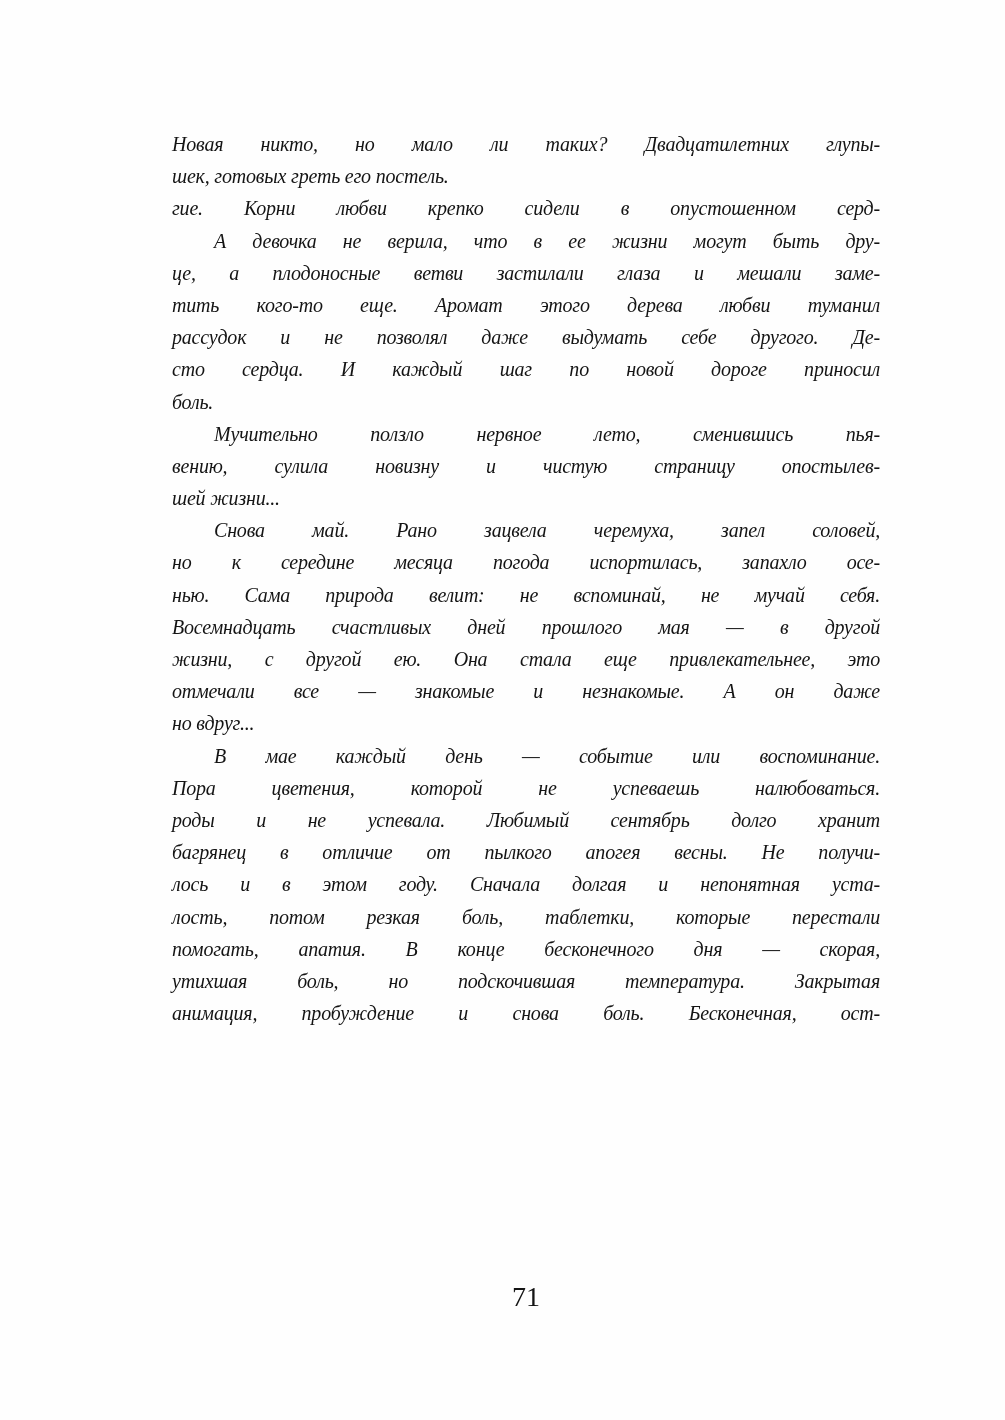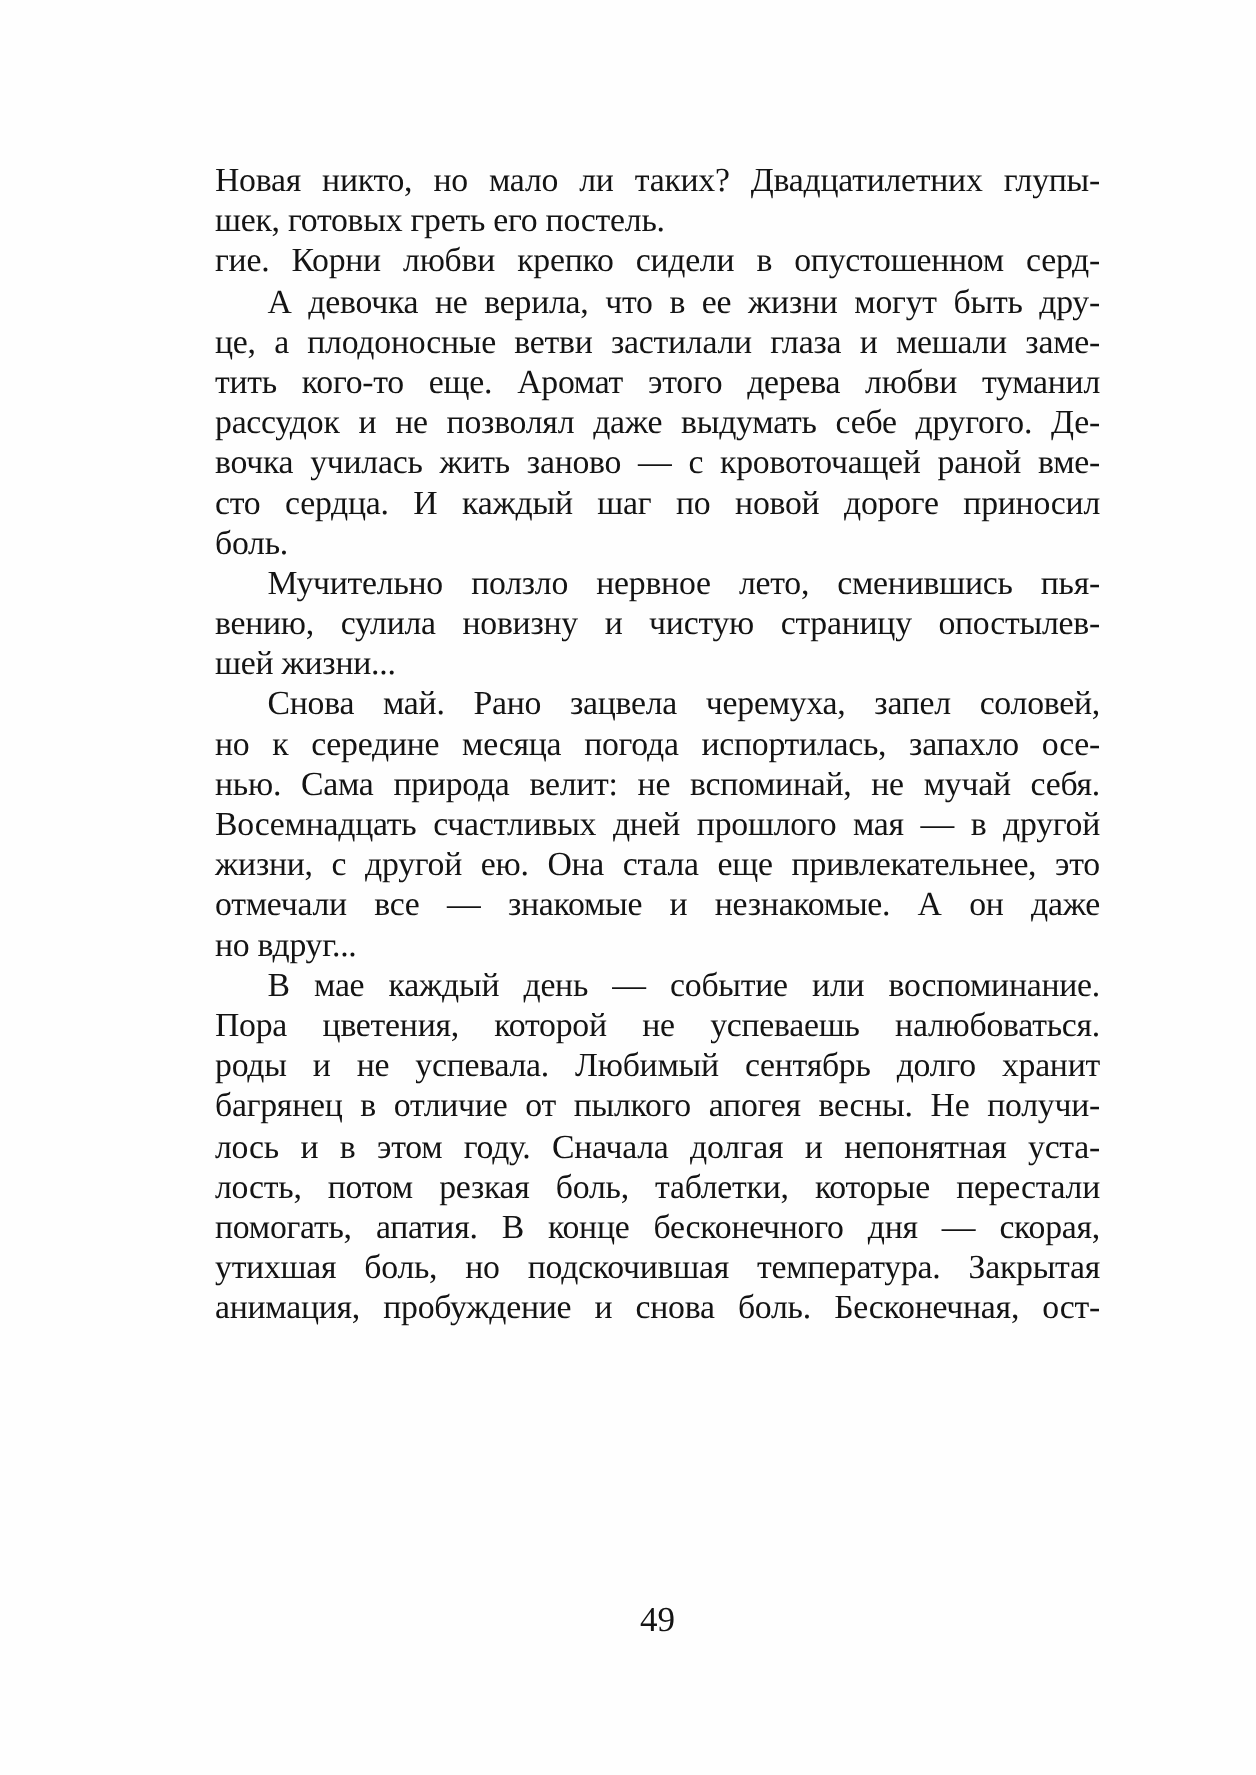--- a/index.html
+++ b/index.html
@@ -14,23 +14,24 @@
     background: #fefefe;
     overflow: hidden;
     font-family: "Liberation Serif", "DejaVu Serif", serif;
     color: #141414;
   }
   .text-block {
     position: absolute;
     left: 172px;
     top: 128px;
     width: 708px;
-    font-size: 27px;
+    font-size: 20px;
     line-height: 32.2px;
     letter-spacing: -0.2px;
+    font-style: italic;
   }
   .line {
     text-align: justify;
     text-align-last: justify;
     white-space: normal;
     height: 32.2px;
   }
   .line.end {
     text-align-last: left;
   }
@@ -52,21 +53,20 @@
 
 <div class="page">
   <div class="text-block">
       <div class="line">Новая никто, но мало ли таких? Двадцатилетних глупы-</div>
       <div class="line end">шек, готовых греть его постель.</div>
       <div class="line">гие. Корни любви крепко сидели в опустошенном серд-</div>
       <div class="line indent">А девочка не верила, что в ее жизни могут быть дру-</div>
       <div class="line">це, а плодоносные ветви застилали глаза и мешали заме-</div>
       <div class="line">тить кого-то еще. Аромат этого дерева любви туманил</div>
       <div class="line">рассудок и не позволял даже выдумать себе другого. Де-</div>
-      <div class="line">вочка училась жить заново — с кровоточащей раной вме-</div>
       <div class="line">сто сердца. И каждый шаг по новой дороге приносил</div>
       <div class="line end">боль.</div>
       <div class="line indent">Мучительно ползло нервное лето, сменившись пья-</div>
       <div class="line">вению, сулила новизну и чистую страницу опостылев-</div>
       <div class="line end">шей жизни...</div>
       <div class="line indent">Снова май. Рано зацвела черемуха, запел соловей,</div>
       <div class="line">но к середине месяца погода испортилась, запахло осе-</div>
       <div class="line">нью. Сама природа велит: не вспоминай, не мучай себя.</div>
       <div class="line">Восемнадцать счастливых дней прошлого мая — в другой</div>
       <div class="line">жизни, с другой ею. Она стала еще привлекательнее, это</div>
@@ -75,14 +75,14 @@
       <div class="line indent">В мае каждый день — событие или воспоминание.</div>
       <div class="line">Пора цветения, которой не успеваешь налюбоваться.</div>
       <div class="line">роды и не успевала. Любимый сентябрь долго хранит</div>
       <div class="line">багрянец в отличие от пылкого апогея весны. Не получи-</div>
       <div class="line">лось и в этом году. Сначала долгая и непонятная уста-</div>
       <div class="line">лость, потом резкая боль, таблетки, которые перестали</div>
       <div class="line">помогать, апатия. В конце бесконечного дня — скорая,</div>
       <div class="line">утихшая боль, но подскочившая температура. Закрытая</div>
       <div class="line">анимация, пробуждение и снова боль. Бесконечная, ост-</div>
     </div>
-  <div class="page-number">49</div>
+  <div class="page-number">71</div>
 </div>
 
 </body></html>

